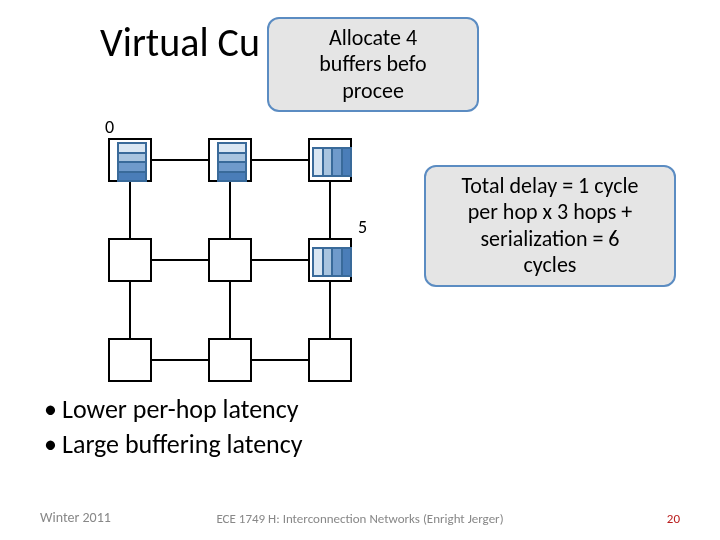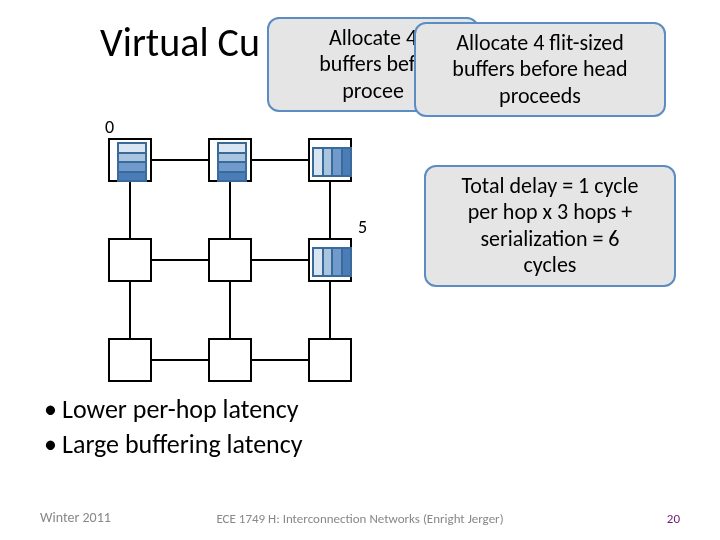--- a/index.html
+++ b/index.html
@@ -25,21 +25,21 @@
   .bubble{position:absolute;background:#e5e5e5;border:2px solid #5b8cc2;border-radius:12px;padding:6px 14px;font-size:22px;line-height:1.2;text-align:center;color:#000}
   .bubble.sm{font-size:22px}
   .tail{position:absolute;width:0;height:0}
   
   .bullets{position:absolute;left:44px;top:392px;font-size:26px;line-height:1.35}
   .bullets .row{display:flex;align-items:flex-start}
   .bullets .dot{width:18px}
   
   .footL{position:absolute;left:40px;bottom:14px;font-size:14px;color:#888}
   .footC{position:absolute;left:0;right:0;bottom:14px;text-align:center;font-size:13px;color:#888}
-  .footR{position:absolute;right:40px;bottom:14px;font-size:13px;color:#701a75}
+  .footR{position:absolute;right:40px;bottom:14px;font-size:13px;color:#b91c1c}
   svg.tail{overflow:visible}
 </style>
 </head>
 <body>
 <div class="slide">
 
 <div class="title">Virtual Cu</div>
 
 <div class="grid">
 
@@ -95,23 +95,20 @@
   <div class="link vlink" style="left:221px;top:44px;height:56px"></div>
   <div class="link vlink" style="left:221px;top:144px;height:56px"></div>
 
   <div class="node-label" style="left:-3px;top:-22px">0</div>
   <div class="node-label" style="left:250px;top:78px">5</div>
 </div>
 
 <div class="bubble" style="left:267px;top:17px;width:180px;white-space:pre-line">Allocate 4
 buffers befo
 procee</div>
-<div class="bubble" style="left:414px;top:22px;width:220px;white-space:pre-line">Allocate 4 flit-sized
-buffers before head
-proceeds</div>
 
 <svg class="tail" style="position:absolute;left:330px;top:108px" width="40" height="40">
   <polygon points="40,0 0,40 40,20" fill="#fff" stroke="#5b8cc2" stroke-width="2"></polygon>
 </svg>
 
 <div class="bubble sm" style="left:424px;top:165px;width:220px;white-space:pre-line">Total delay = 1 cycle
 per hop x 3 hops +
 serialization = 6
 cycles</div>
 <svg class="tail" style="position:absolute;left:400px;top:220px" width="44" height="40">

